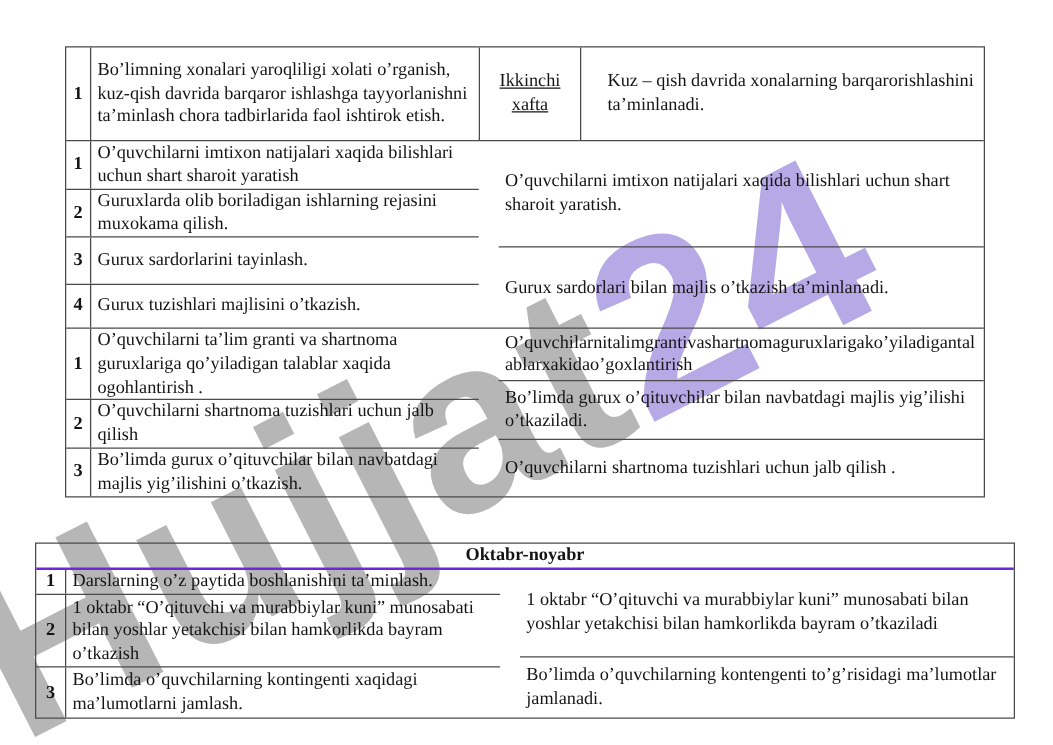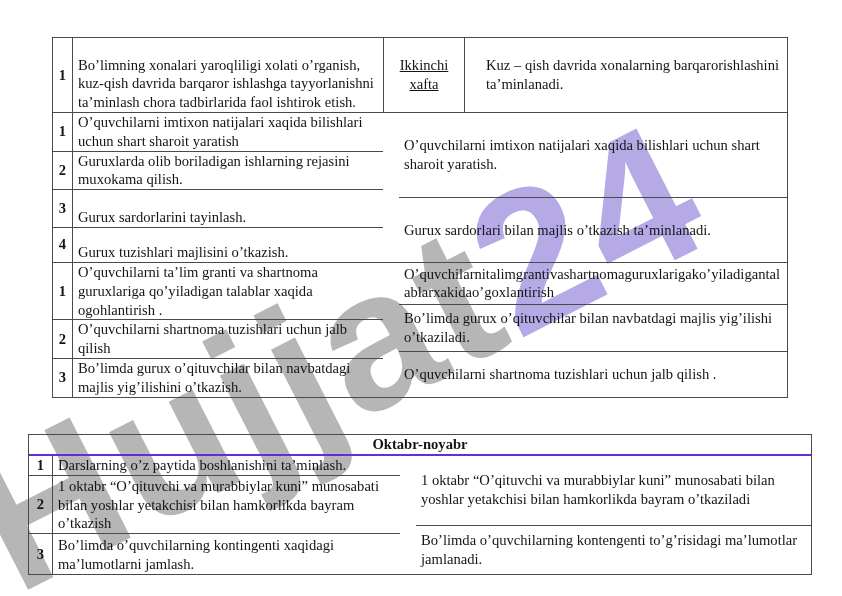--- a/index.html
+++ b/index.html
@@ -46,21 +46,21 @@
   .lrow:last-child { border-bottom: none; }
 
   .num {
     border-right: 1px solid #4a4a4a;
     display: flex; align-items: center; justify-content: center;
     font-weight: bold; flex-shrink: 0;
   }
   .tbl-top    .num { width: 20px; }
   .tbl-bottom .num { width: 24px; }
 
-  .task { flex: 1; display: flex; align-items: flex-end; padding: 0 4px 0 5px; }
+  .task { flex: 1; display: flex; align-items: center; padding: 0 4px 0 5px; }
 
   .week {
     display: flex; align-items: center; justify-content: center;
     text-align: center;
     border-left: 1px solid #4a4a4a; border-right: 1px solid #4a4a4a;
     flex-shrink: 0;
     text-decoration: underline;
   }
   .tbl-top    .week { width: 82px; }
   .tbl-bottom .week { width: 81px; align-items: flex-start; padding-top: 1px; }

